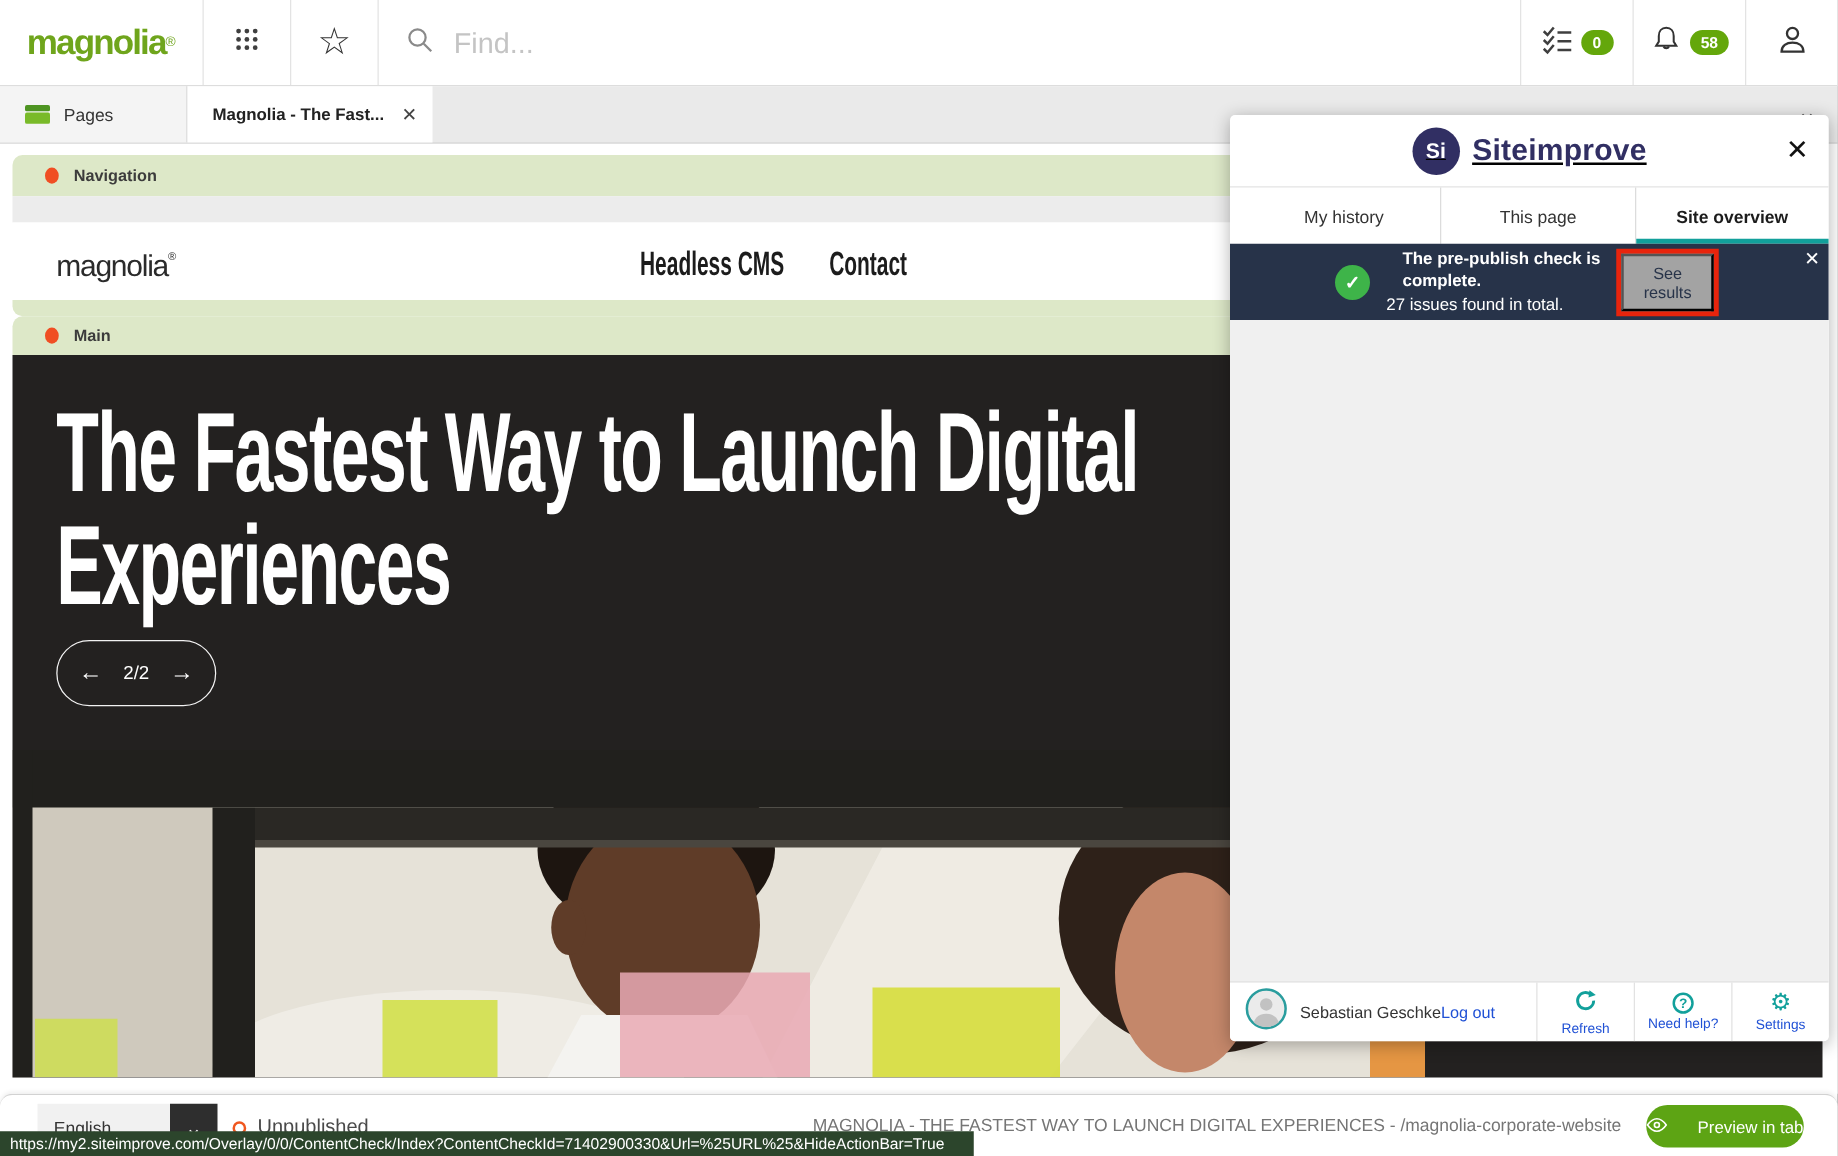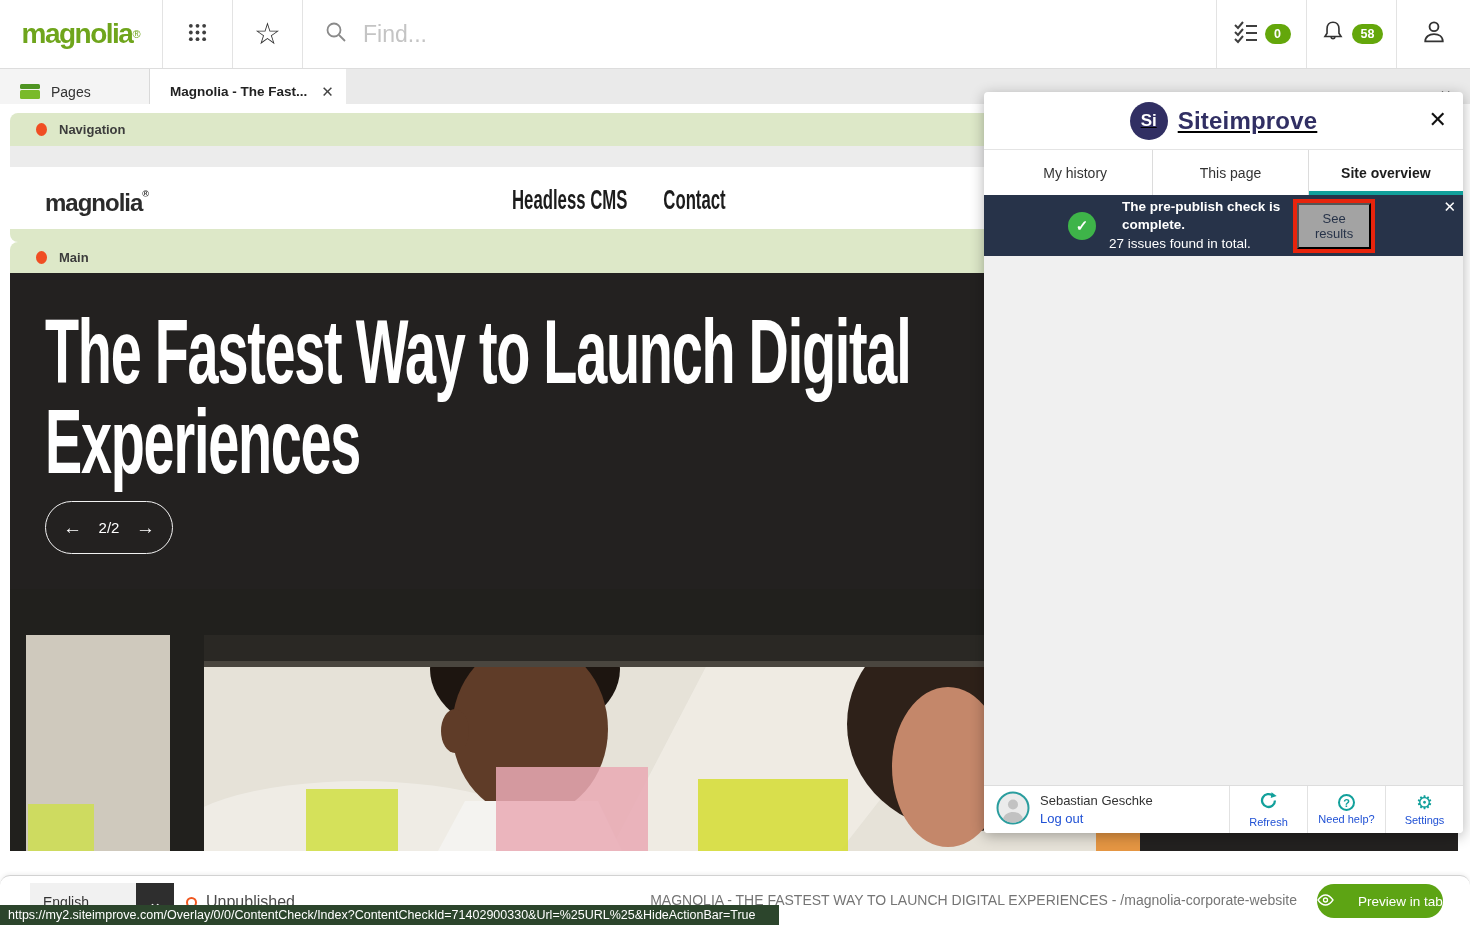--- a/index.html
+++ b/index.html
@@ -35,30 +35,30 @@
                padding-left:20px; gap:11px; font-size:14px; color:#333; }
   .pages-icon { width:20px; height:15px; display:inline-flex; flex-direction:column; gap:1px; }
   .pi-top { height:5px; background:#4e9422; border-radius:1.5px; }
   .pi-bottom { flex:1; background:var(--pages-icon-green,#79ba29); border-radius:1.5px; }
   .active-tab { width:196px; background:#fff; padding-left:20px; gap:14px; }
   .active-tab .tab-label { font-size:13.5px; font-weight:700; color:#222; }
   .tab-close { font-size:15px; color:#444; cursor:default; }
   .tabbar-chevron { position:absolute; right:16px; top:8px; font-size:20px; color:#555; }
 
   
-  #page { position:absolute; left:0; top:104px; width:1470px; height:760px; background:#fff; }
+  #page { position:absolute; left:0; top:115px; width:1470px; height:760px; background:#fff; }
   .area-bar { position:absolute; left:10px; right:12px; height:33px;
               background:var(--area-green,#dde8c8); border-radius:8px 8px 0 0;
               display:flex; align-items:center; gap:12px; padding-left:26px; }
   .area-dot { width:11px; height:13px; border-radius:50%; background:var(--marker-orange,#f04e23); }
   .area-label { font-size:13px; font-weight:700; color:#3c3c3c; }
   .bar-nav { top:9px; }
   .gray-strip { position:absolute; left:10px; right:12px; top:42px; height:21px; background:#ececec; }
   .site-header { position:absolute; left:10px; right:12px; top:63px; height:62px; background:#fff; }
-  .site-logo { position:absolute; left:35px; top:22px; font-size:24px; font-weight:700;
+  .site-logo { position:absolute; left:35px; top:22px; font-size:24px; font-weight:400;
                letter-spacing:-1px; color:#2b2b2b; }
   .site-logo-reg { font-size:9px; vertical-align:top; color:#2b2b2b; }
   .site-nav { position:absolute; left:502px; top:18px; display:flex; gap:58px;
               font-size:27px; font-weight:600; color:#1c1c1c; white-space:nowrap;
               transform:scaleX(0.62); transform-origin:0 0; }
   .area-cap { position:absolute; left:10px; right:12px; top:125px; height:13px;
               background:var(--area-green,#dde8c8); border-radius:0 0 8px 8px; }
   .bar-main { top:138px; height:31px; }
   .hero { position:absolute; left:10px; right:12px; top:169px; height:578px;
           background:var(--hero-dark,#232120); overflow:hidden; }
@@ -116,21 +116,21 @@
                   justify-content:center; flex:0 0 auto; }
   .notif-texts { color:#fff; font-size:13.5px; line-height:1.35; }
   .notif-title { font-weight:700;margin-left:13px; }
   .see-results { margin-left:auto; margin-right:92px; background:#a3a3a3;
                  color:var(--notification-navy,#273349); font-size:13px; padding:6px 11px;
                  box-shadow:0 0 0 4px var(--highlight-red,#e8240c); }
   .notif-close { position:absolute; right:7px; top:3px; color:#fff; font-size:15px; }
   .si-body { flex:1; background:#f0f0f0; }
   .si-footer { height:48px; background:#fff; border-top:1px solid #ddd; display:flex; align-items:stretch; }
   .si-user { flex:1; display:flex; align-items:center; gap:10px; padding-left:12px; }
-  .si-user-texts { display:flex; flex-direction:column; line-height:1.35; }
+  .si-user-texts { display:flex; flex-direction:row; line-height:1.35; }
   .si-user-name { font-size:13px; color:#333; }
   .si-logout { font-size:13px; color:var(--link-blue,#2051d5); }
   .si-action { width:78px; border-left:1px solid #e2e2e2; display:flex; flex-direction:column;
                align-items:center; justify-content:center; gap:2px; }
   .si-action-label { font-size:11px; color:var(--link-blue,#2051d5); }
   .help-circle { width:17px; height:17px; border-radius:50%; border:2px solid var(--teal,#12a09b);
                  color:var(--teal,#12a09b); font-size:11px; font-weight:700; display:flex;
                  align-items:center; justify-content:center; }
   .gear-glyph { font-size:19px; color:var(--teal,#12a09b); line-height:1; }
 </style>

